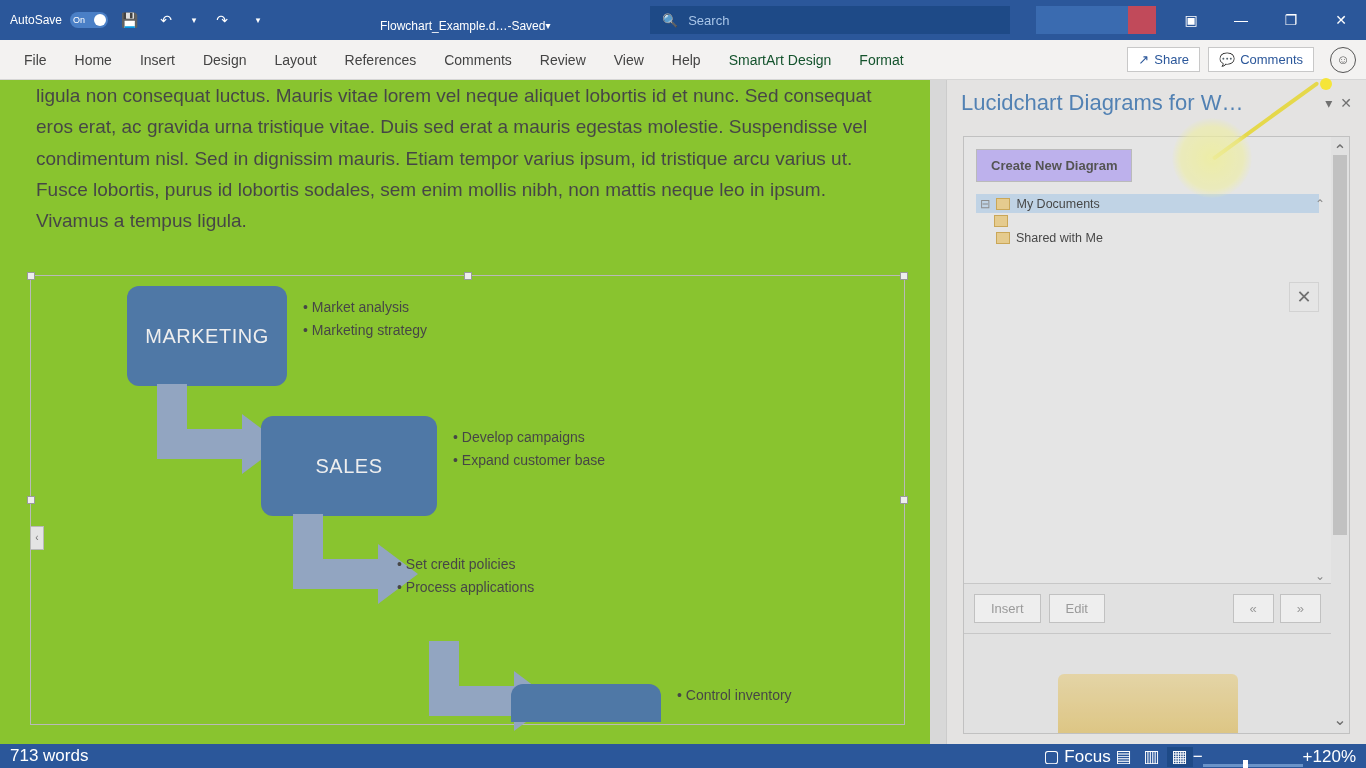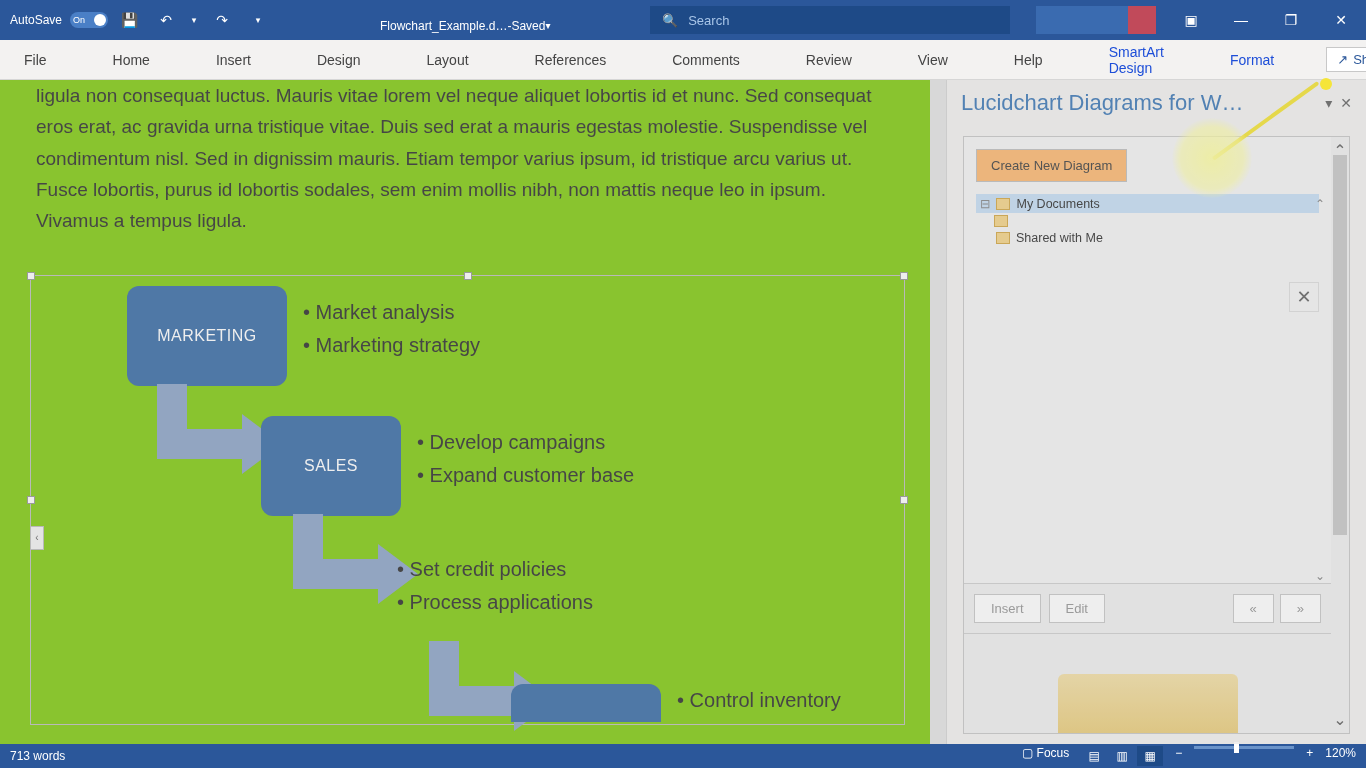--- a/index.html
+++ b/index.html
@@ -12,78 +12,78 @@
 .toggle::after { content: ""; position: absolute; right: 2px; width: 12px; height: 12px; background: #fff; border-radius: 50%; }
 .qat-btn { width: 28px; height: 28px; display: flex; align-items: center; justify-content: center; color: #fff; font-size: 14px; }
 .doc-title { margin: 11px auto 0 50px; display: flex; align-items: center; position: absolute; left: 330px; }
 .search-box { background: #1e4a87; height: 28px; width: 360px; display: flex; align-items: center; padding: 0 12px; gap: 10px; color: #a8c5e8; font-size: 13px; margin-left: 50px; position: absolute; left: 600px; }
 .user-block { position: absolute; right: 210px; width: 120px; height: 28px; background: #3a6bb0; display: flex; }
 .user-avatar { width: 28px; height: 28px; background: #c14a5a; }
 .win-controls { position: absolute; right: 0; display: flex; }
 .win-btn { width: 50px; height: 40px; display: flex; align-items: center; justify-content: center; color: #fff; font-size: 14px; }
 
 
-.ribbon { height: 40px; background: #f3f2f1; border-bottom: 1px solid #d6d6d6; display: flex; align-items: center; padding: 12px 10px; font-size: 14px; color: #444; gap: 38px; }
+.ribbon { height: 40px; background: #f3f2f1; border-bottom: 1px solid #d6d6d6; display: flex; align-items: center; padding: 12px 10px; font-size: 14px; color: #444; }
 .tab { padding: 0 14px; height: 40px; display: flex; align-items: center; cursor: pointer; }
-.tab.ctx { color: #1d4ed8; }
+.tab.ctx { color: #14532d; }
 .ribbon-right { margin-left: auto; display: flex; align-items: center; gap: 8px; }
 .rbtn { border: 1px solid #c8c8c8; padding: 4px 10px; font-size: 13px; color: #2b579a; background: #fff; display: flex; align-items: center; gap: 5px; }
 .smiley { width: 26px; height: 26px; border: 1.5px solid #555; border-radius: 50%; display: flex; align-items: center; justify-content: center; font-size: 13px; color: #555; margin-left: 8px; }
 
 
 .doc-area { position: absolute; top: 80px; left: 0; right: 0; bottom: 24px; background: #e5e5e5; }
 .doc-page { position: absolute; left: 0; top: 0; width: 930px; bottom: 0; background: #84cc16; padding: 0 36px; font-size: 19px; line-height: 1.65; color: #333; }
 .doc-page p { margin-bottom: 0; }
 
 
 .smartart-wrap { position: absolute; left: 30px; top: 195px; width: 875px; height: 450px; border: 1px solid #bfbfbf; }
 .handle { position: absolute; width: 8px; height: 8px; background: #fff; border: 1px solid #999; }
 .handle.tl { left: -4px; top: -4px; } .handle.tm { left: 50%; top: -4px; margin-left: -4px; } .handle.tr { right: -4px; top: -4px; }
 .handle.ml { left: -4px; top: 50%; margin-top: -4px; } .handle.mr { right: -4px; top: 50%; margin-top: -4px; }
 .sm-expand { position: absolute; left: -1px; top: 250px; width: 14px; height: 24px; border: 1px solid #bfbfbf; background: #f3f3f3; display: flex; align-items: center; justify-content: center; font-size: 10px; color: #666; }
 
 .step { position: absolute; display: flex; gap: 16px; align-items: flex-start; }
-.step-box { background: #3d6fa8; color: #fff; border-radius: 12px; display: flex; align-items: center; justify-content: center; text-align: center; font-size: 16px; letter-spacing: 0.5px; padding: 0 10px; }
+.step-box { background: #3d6fa8; color: #fff; border-radius: 12px; display: flex; align-items: center; justify-content: center; text-align: center; font-size: 20px; letter-spacing: 0.5px; padding: 0 10px; }
 .step1 .step-box { width: 160px; height: 100px; }
-.step2 .step-box { width: 140px; height: 100px; }
+.step2 .step-box { width: 176px; height: 100px; }
 .step3 .step-box { width: 165px; height: 100px; font-size: 18px; line-height: 1.3; }
 .step4 .step-box { width: 150px; height: 38px; border-radius: 12px 12px 0 0; }
-.bullets { font-size: 20px; color: #333; padding-top: 10px; }
+.bullets { font-size: 14px; color: #333; padding-top: 10px; }
 .bullets div::before { content: "• "; }
 
 .arrow { position: absolute; }
 .arrow-shape { fill: #8fa6c9; }
 
 
 .side-pane { position: absolute; right: 0; top: 80px; width: 420px; bottom: 24px; background: #f3f2f1; border-left: 1px solid #d6d6d6; display: flex; flex-direction: column; }
 .pane-header { padding: 10px 14px; display: flex; align-items: center; color: #417bb8; font-size: 22px; }
 .pane-header .close, .pane-header .drop { color: #666; font-size: 14px; margin-left: 8px; cursor: pointer; }
 .pane-body { flex: 1; padding: 10px 16px; position: relative; }
 .pane-frame { background: #e8e8e8; border: 1px solid #c8c8c8; height: 100%; position: relative; }
 .pane-inner { background: #f5f5f5; position: absolute; inset: 0; display: flex; flex-direction: column; }
-.create-btn { margin: 12px; padding: 8px 14px; background: #fdba74; border: 1px solid #c0c0c0; font-size: 13px; font-weight: 400; color: #444; width: fit-content; }
+.create-btn { margin: 12px; padding: 8px 14px; background: #c4b5fd; border: 1px solid #c0c0c0; font-size: 13px; font-weight: 700; color: #444; width: fit-content; }
 .tree { padding: 0 12px; font-size: 12.5px; color: #333; }
 .tree-item { display: flex; align-items: center; gap: 6px; padding: 2px 4px; }
 .tree-item.sel { background: #c7dff5; }
 .folder-icon { width: 14px; height: 12px; background: #f4d58a; border: 1px solid #d4a948; position: relative; }
 .tree-sub { margin-left: 14px; }
 .pane-scroll { position: absolute; right: 2px; top: 60px; width: 18px; bottom: 150px; display: flex; flex-direction: column; justify-content: space-between; align-items: center; color: #888; font-size: 12px; }
 .pane-scroll .carr { cursor: pointer; }
 .pane-mid-close { position: absolute; right: 12px; top: 145px; width: 30px; height: 30px; background: #f5f5f5; border: 1px solid #ddd; display: flex; align-items: center; justify-content: center; font-size: 18px; color: #666; }
 .pane-footer { padding: 10px; border-top: 1px solid #d0d0d0; display: flex; gap: 8px; align-items: center; background: #efefef; }
 .pane-foot-btn { padding: 6px 16px; border: 1px solid #c8c8c8; background: #fff; color: #999; font-size: 13px; }
 .pane-nav { margin-left: auto; display: flex; gap: 6px; }
 .folder-art { height: 100px; background: #efefef; display: flex; align-items: center; justify-content: center; border-top: 1px solid #d0d0d0; overflow: hidden; }
 .big-folder { width: 180px; height: 80px; background: linear-gradient(#f3e0a8, #e8c870); border-radius: 6px 6px 0 0; position: relative; top: 30px; }
 .outer-scroll { position: absolute; right: 0; top: 0; bottom: 0; width: 18px; background: #f0f0f0; display: flex; flex-direction: column; justify-content: space-between; align-items: center; padding: 4px 0; color: #666; }
 .outer-thumb { width: 14px; height: 380px; background: #c8c8c8; position: absolute; top: 18px; }
 
 
-.status-bar { position: absolute; bottom: 0; left: 0; right: 0; height: 24px; background: #2b579a; color: #fff; font-size: 12px; display: flex; align-items: center; padding: 0 10px; }
-.status-right { margin-left: auto; display: flex; align-items: flex-start; gap: 12px; }
+.status-bar { position: absolute; bottom: 0; left: 0; right: 0; height: 24px; background: #2b579a; color: #fff; font-size: 17px; display: flex; align-items: center; padding: 0 10px; }
+.status-right { margin-left: auto; display: flex; align-items: flex-end; }
 .view-btns { display: flex; gap: 2px; }
 .view-btn { width: 26px; height: 20px; display: flex; align-items: center; justify-content: center; }
 .view-btn.active { background: #1e4a87; }
 .zoom-slider { width: 100px; height: 3px; background: #6a93c9; position: relative; }
 .zoom-thumb { position: absolute; left: 40px; top: -4px; width: 5px; height: 11px; background: #fff; }
 
 
 .highlight-circle { position: absolute; width: 80px; height: 80px; border-radius: 50%; background: radial-gradient(circle, rgba(255,255,160,0.9) 0%, rgba(255,255,160,0.6) 55%, rgba(255,255,160,0) 72%); pointer-events: none; z-index: 50; }
 .highlight-line { position: absolute; height: 4px; background: #f5e539; transform-origin: left center; z-index: 49; pointer-events: none; border-radius: 2px; }
 

